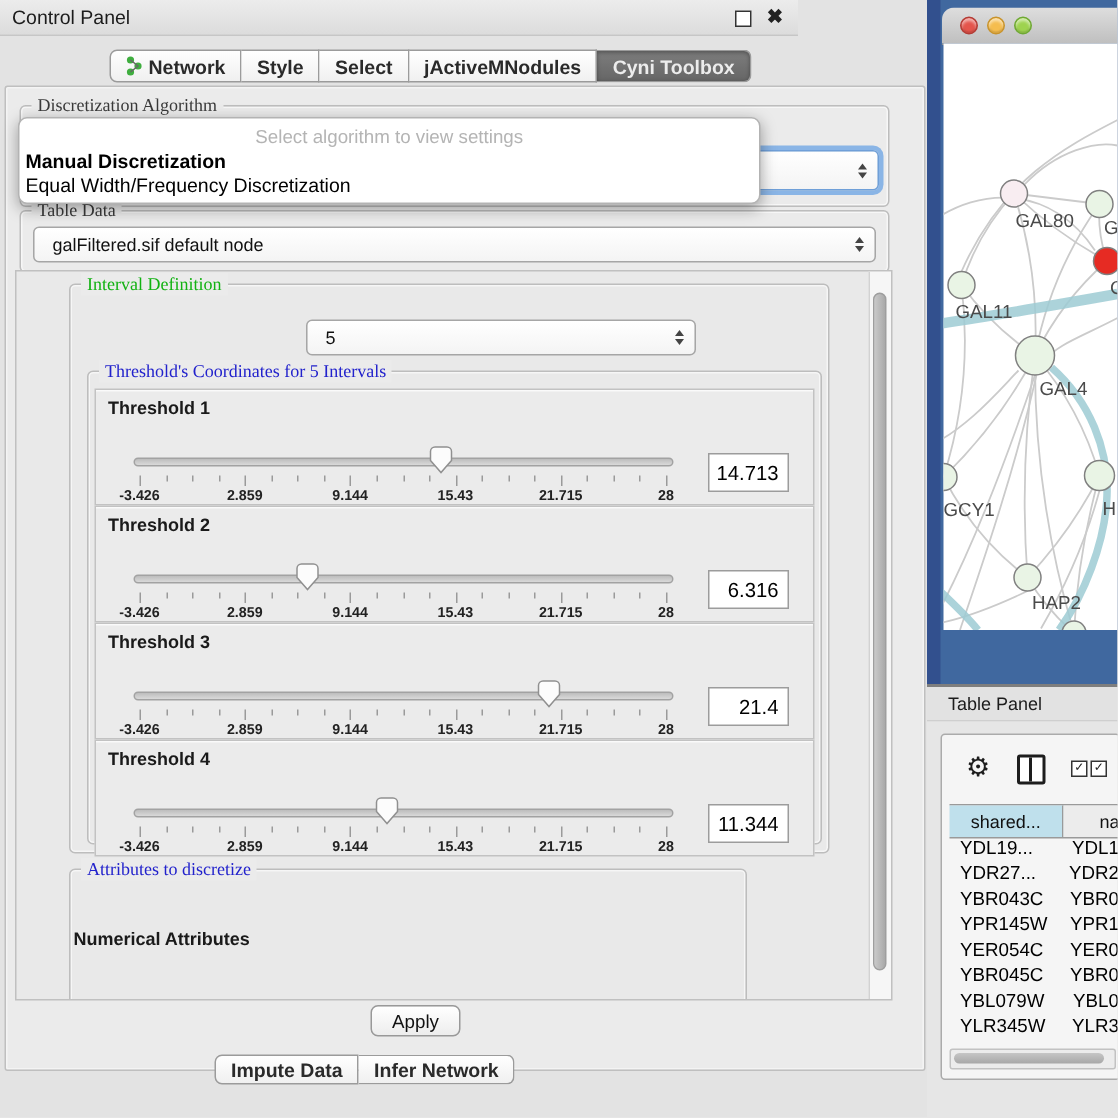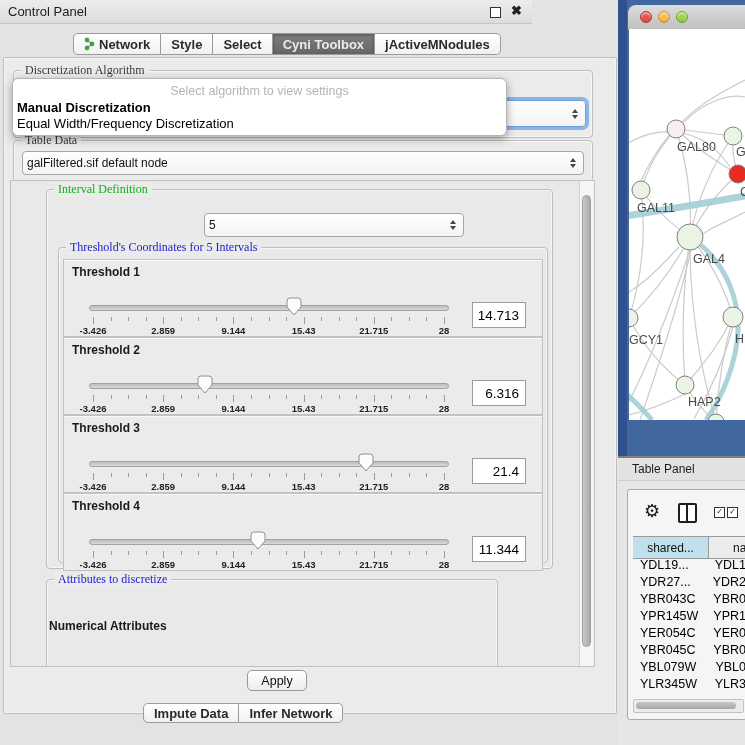--- a/index.html
+++ b/index.html
@@ -36,21 +36,21 @@
   .group{position:absolute;border:1px solid #bdbdbd;border-radius:4px;
     box-shadow:inset 0 0 0 1px rgba(255,255,255,.6);}
   .group>.gtitle{position:absolute;top:-8px;left:7px;background:#ebebeb;padding:0 4px;
     font-size:12px;color:#3a3a3a;font-family:Liberation Serif, serif;}
   .gtitle.green{color:#12b212;}
   .gtitle.blue{color:#2222cc;}
 
   
   .combo{position:absolute;background:linear-gradient(#ffffff,#f4f4f4);
     border:1px solid #a6a6a6;border-radius:4px;font-size:12px;color:#111;
-    display:flex;align-items:center;padding:0 4px;box-sizing:border-box;}
+    display:flex;align-items:center;padding:0 12px;box-sizing:border-box;}
   .combo .spin{position:absolute;right:7px;top:50%;transform:translateY(-50%);
     display:flex;flex-direction:column;gap:2px;}
   .combo .spin i{display:block;width:0;height:0;border-left:3.5px solid transparent;border-right:3.5px solid transparent;}
   .combo .spin i.up{border-bottom:4px solid #444;}
   .combo .spin i.dn{border-top:4px solid #444;}
   .combo.focused{box-shadow:0 0 0 3px #8ab5e6;border-color:#6f9fd8;}
 
   
   .popup{left:12px;top:78px;width:493px;height:56px;background:#fff;
     border:1px solid #b3b3b3;border-radius:6px;box-shadow:0 3px 10px rgba(0,0,0,.35);z-index:50;}
@@ -151,25 +151,25 @@
         <path d="M3 3 L8 7 L3 11" stroke="#666" fill="none" stroke-width="1"></path>
       </svg>
       <span>Network</span>
     </div>
     <div class="seg">
       <span>Style</span>
     </div>
     <div class="seg">
       <span>Select</span>
     </div>
+    <div class="seg">
+      <span>jActiveMNodules</span>
+    </div>
     <div class="seg active">
       <span>Cyni Toolbox</span>
-    </div>
-    <div class="seg">
-      <span>jActiveMNodules</span>
     </div>
   </div>
 
 <div class="abs outer-panel"></div>
 
 <div class="group" style="left:13px;top:70px;width:578px;height:66px;">
   <span class="gtitle">Discretization Algorithm</span>
 </div>
 <div class="combo focused" style="left:20px;top:100px;width:566px;height:27px;">
   <span class="spin">

